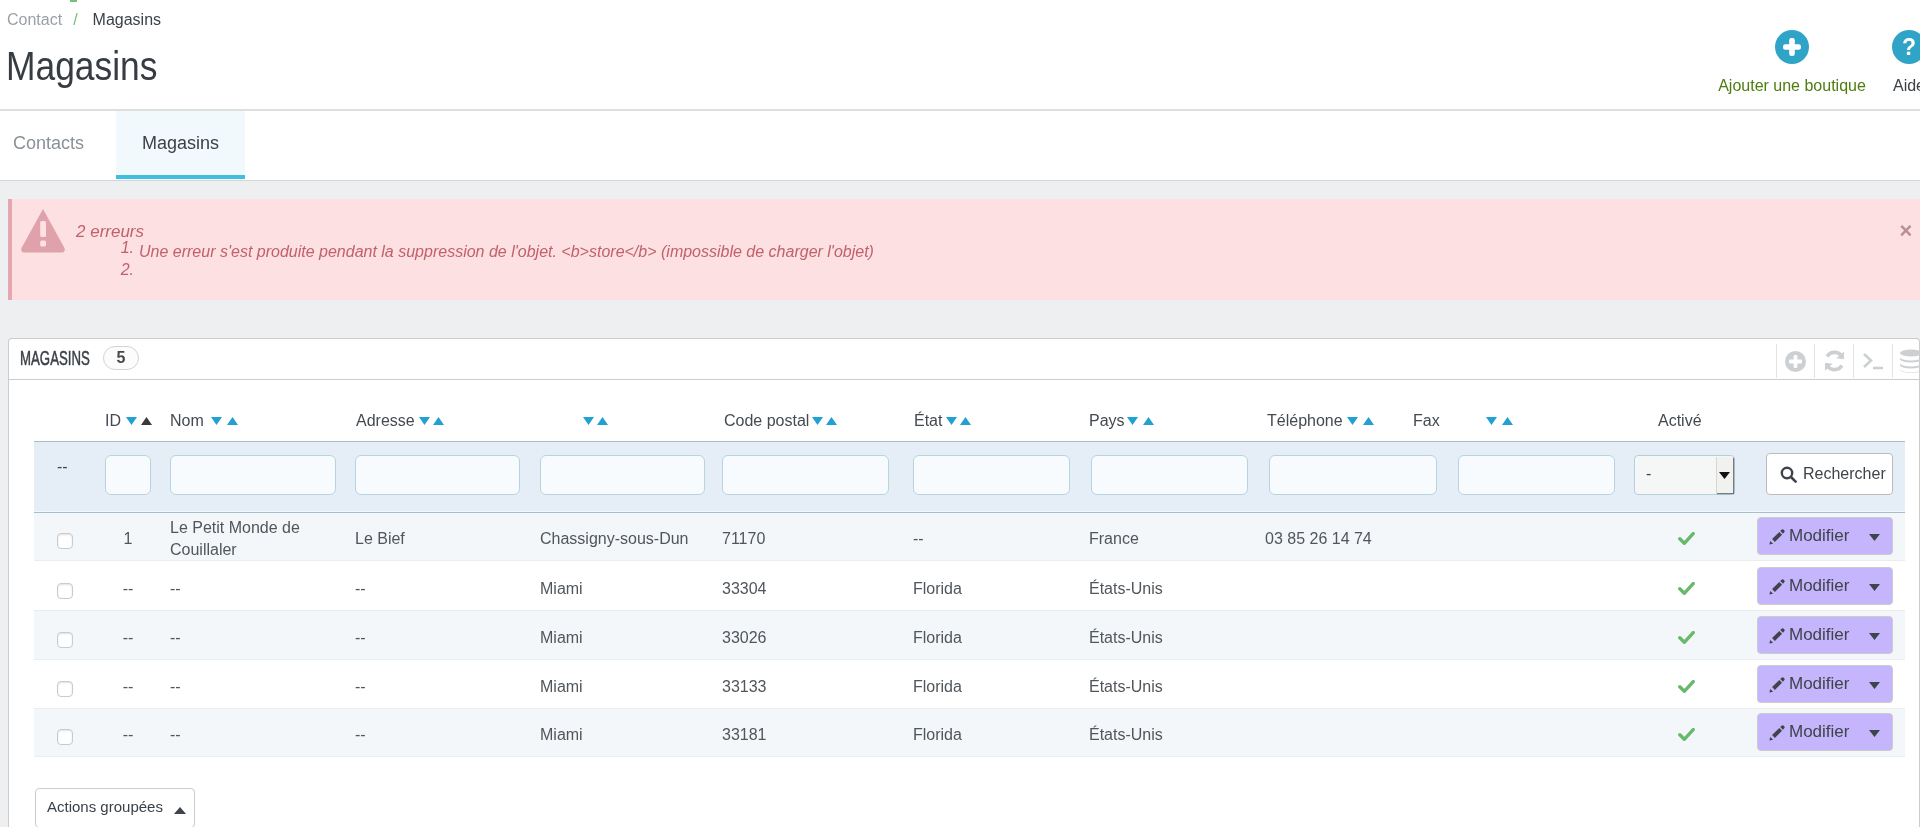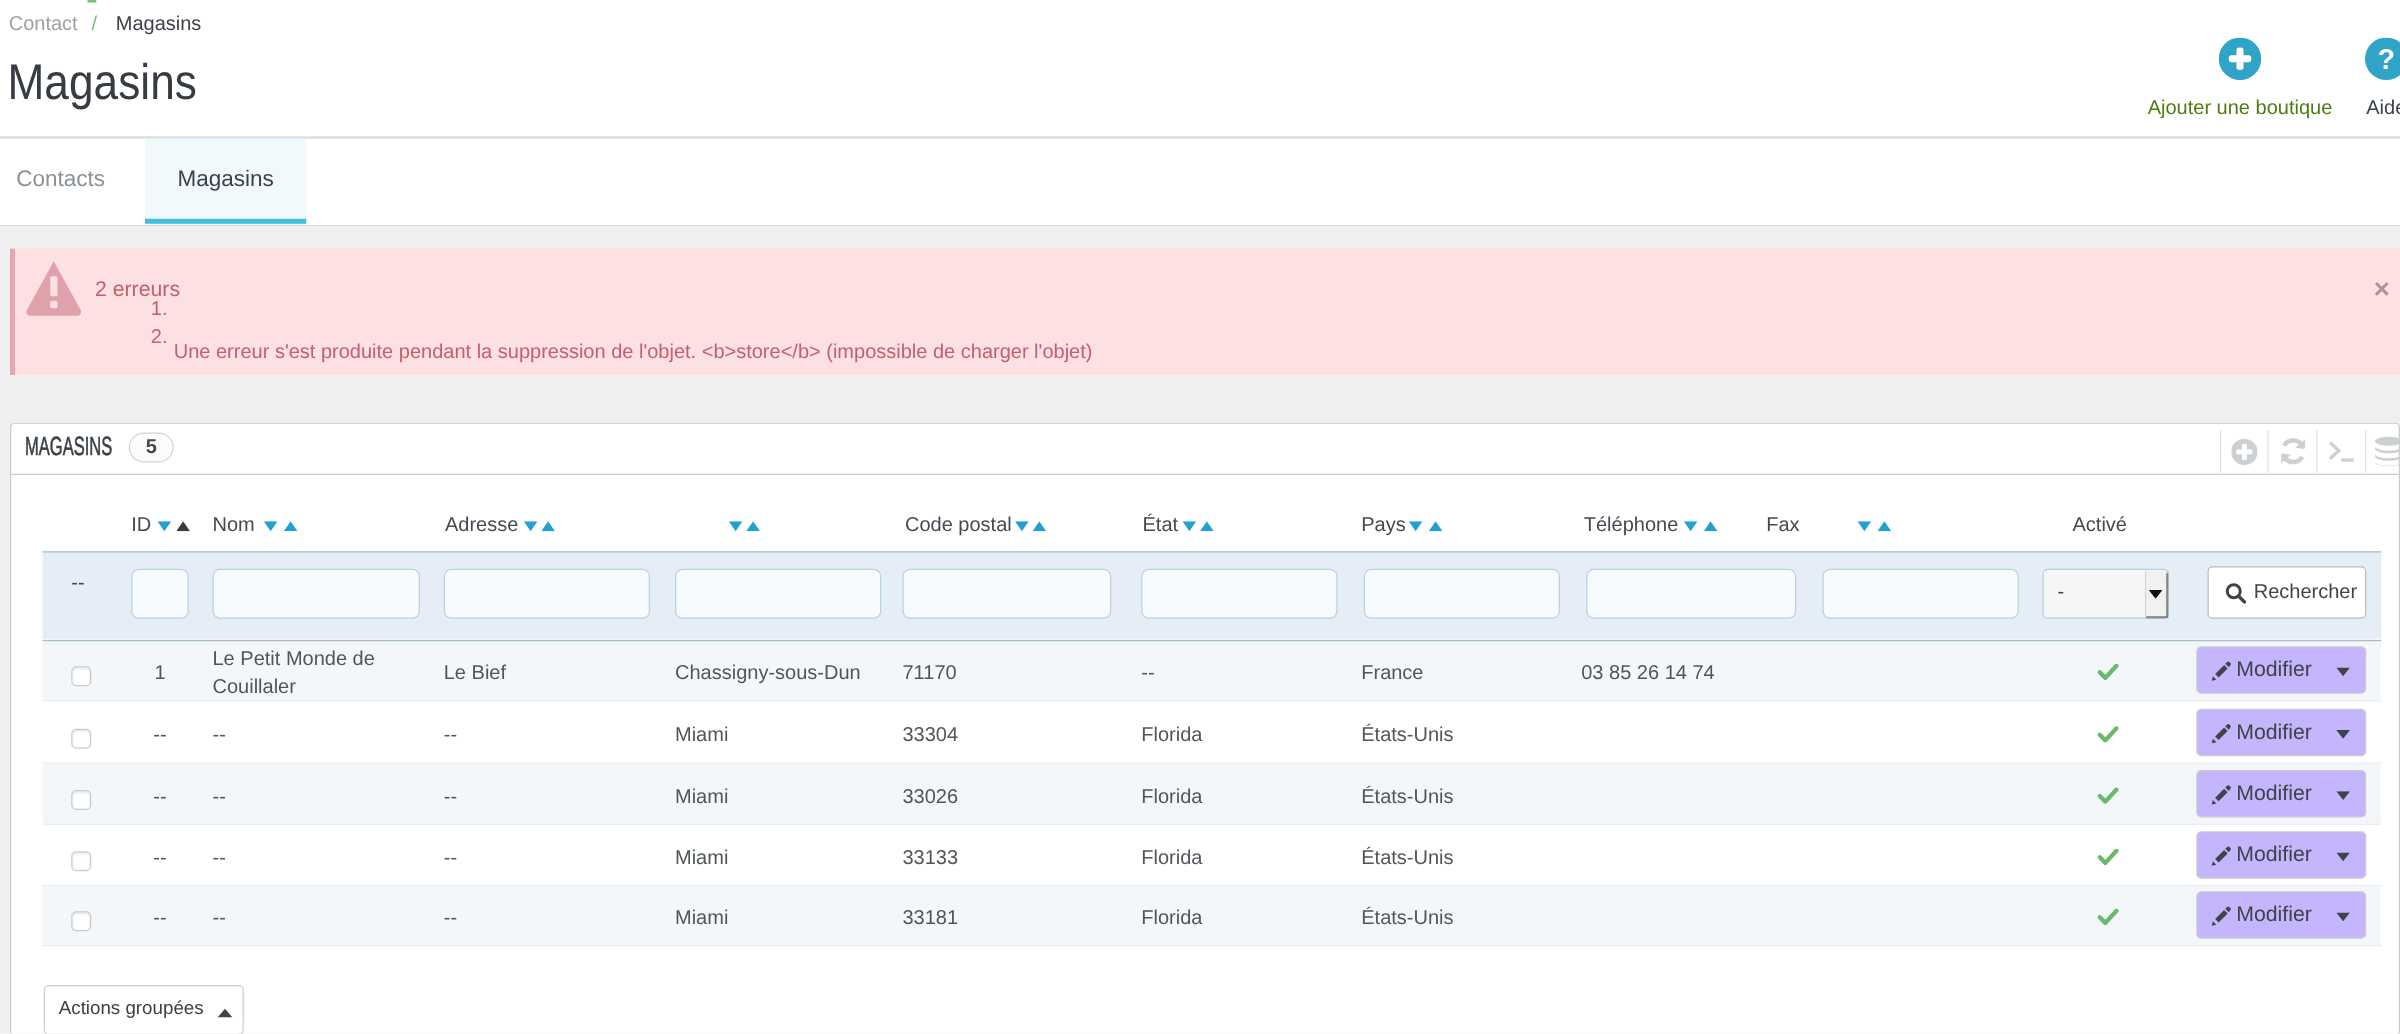--- a/index.html
+++ b/index.html
@@ -47,31 +47,31 @@
 <div class="abs" style="left:0;top:109px;width:1920px;height:2px;background:#dcdedf;"></div>
 
 <div class="abs" style="left:13px;top:133px;font-size:18px;color:#8a9197;">Contacts</div>
 <div class="abs" style="left:116px;top:111px;width:129px;height:68px;background:#f2f9fc;border-bottom:4px solid #3fc0de;"></div>
 <div class="abs" style="left:142px;top:133px;font-size:18px;color:#3c4248;">Magasins</div>
 
 <div class="abs" style="left:0;top:180px;width:1920px;height:1px;background:#d4d7d9;"></div>
 
 <div class="abs" style="left:0;top:181px;width:1920px;height:646px;background:#edeff1;"></div>
 
-<div class="abs" style="left:8px;top:199px;width:1912px;height:101px;background:#fde0e2;border-left:4px solid #e4a7af;">
+<div class="abs" style="left:8px;top:199px;width:1912px;height:101px;background:#fde0e2;border-left:4px solid #e4a7af;font-style:italic;">
 
   <svg class="abs" style="left:8px;top:8px;" width="46" height="46" viewBox="0 0 46 46">
     <path d="M23 2 L44.5 41 a3 3 0 0 1 -2.6 4.5 H4.1 A3 3 0 0 1 1.5 41 Z" fill="#e0a2aa"></path>
     <rect x="20.2" y="14" width="5.8" height="16" rx="1.5" fill="#fde0e2"></rect>
     <rect x="20.2" y="33.5" width="5.8" height="6" rx="1.5" fill="#fde0e2"></rect>
   </svg>
   <div class="abs" style="left:64px;top:23px;font-size:17px;color:#c2606c;">2 erreurs</div>
   <div class="abs" style="left:95px;top:39.5px;width:27px;text-align:right;font-size:16px;color:#c2606c;">1.</div>
   <div class="abs" style="left:95px;top:62px;width:27px;text-align:right;font-size:16px;color:#c2606c;">2.</div>
-  <div class="abs" style="left:127px;top:74px;font-size:16px;color:#c2606c;">Une erreur s'est produite pendant la suppression de l'objet. &lt;b&gt;store&lt;/b&gt; (impossible de charger l'objet)</div>
+  <div class="abs" style="left:127px;top:44px;font-size:16px;color:#c2606c;">Une erreur s'est produite pendant la suppression de l'objet. &lt;b&gt;store&lt;/b&gt; (impossible de charger l'objet)</div>
   <div class="abs" style="left:1887px;top:19px;font-size:22px;font-weight:bold;color:#b98e95;">×</div>
 </div>
 
 <div class="abs" style="left:8px;top:338px;width:1912px;height:489px;background:#fff;border:1px solid #ccc;border-radius:4px 4px 0 0;border-bottom:none;">
 
   <div class="abs" style="left:0;top:0;width:1910px;height:41px;border-bottom:1px solid #ccc;">
     <div class="abs" style="left:11px;top:7px;font-size:21px;font-weight:normal;-webkit-text-stroke:0.5px #3b4147;color:#3b4147;transform:scaleX(0.63);transform-origin:left top;">MAGASINS</div>
     <div class="abs" style="left:94px;top:7px;width:36px;height:24px;border:1px solid #d4d4d4;border-radius:12px;background:#fcfcfc;text-align:center;line-height:22px;font-size:16px;font-weight:bold;color:#46494c;">5</div>
 
     <div class="abs hic" style="left:1767px;width:38px;">

